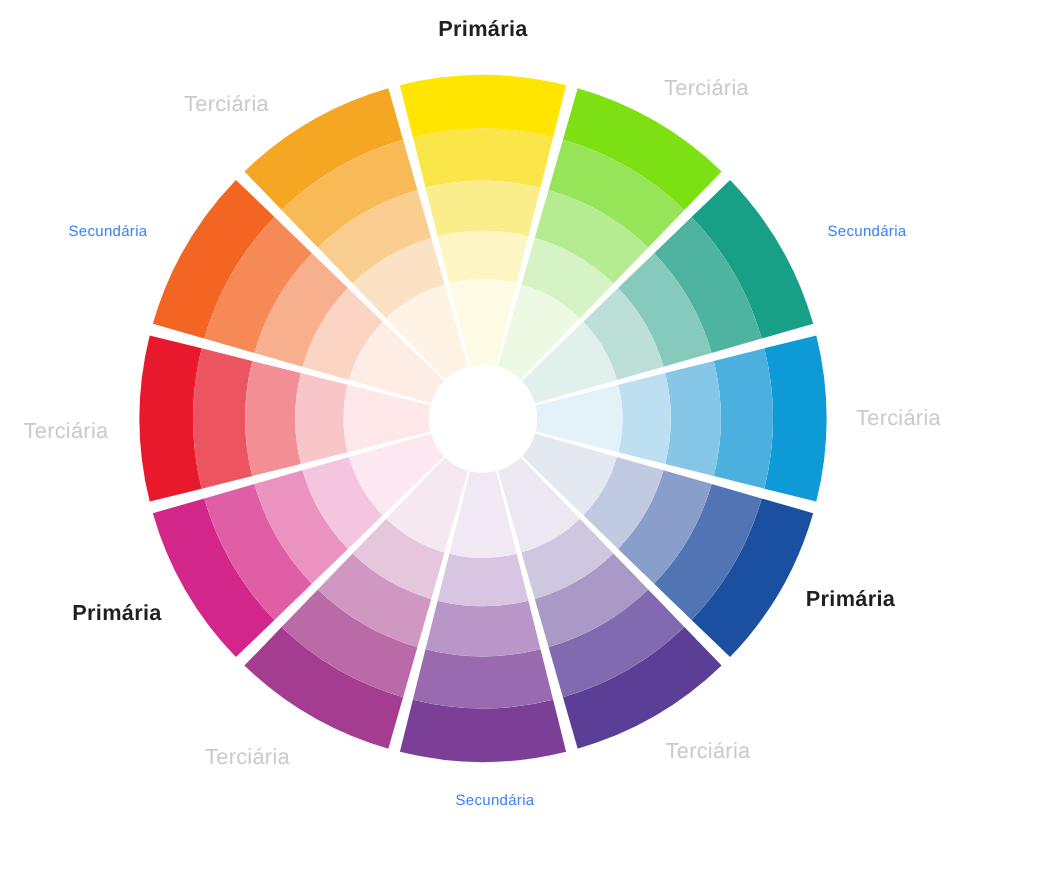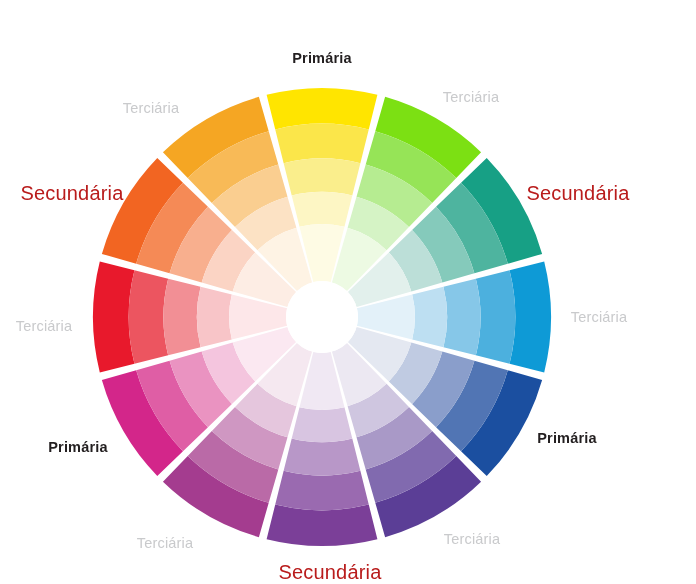--- a/index.html
+++ b/index.html
@@ -13,21 +13,20 @@
     position: relative;
     overflow: hidden;
     font-family: "Liberation Sans", sans-serif;
   }
   #wheel-stage {
     position: absolute;
     left: 0;
     top: 0;
     width: 696px;
     height: 420px;
-    margin-top: 38px;
   }
   svg#color-wheel {
     position: absolute;
     left: 0;
     top: 0;
     width: 696px;
     height: 584px;
     display: block;
   }
   .wheel-label {
@@ -37,23 +36,23 @@
     letter-spacing: 0.2px;
     transform: translate(-50%, -50%);
     pointer-events: none;
   }
   .lbl-primary {
     font-size: 14.5px;
     font-weight: 700;
     color: #231f20;
   }
   .lbl-secondary {
-    font-size: 20px;
+    font-size: 10px;
     font-weight: 400;
-    color: #b91c1c;
+    color: #3b82f6;
   }
   .lbl-tertiary {
     font-size: 14.5px;
     font-weight: 400;
     color: #c9cacc;
   }
 </style>
 </head>
 <body>
 

